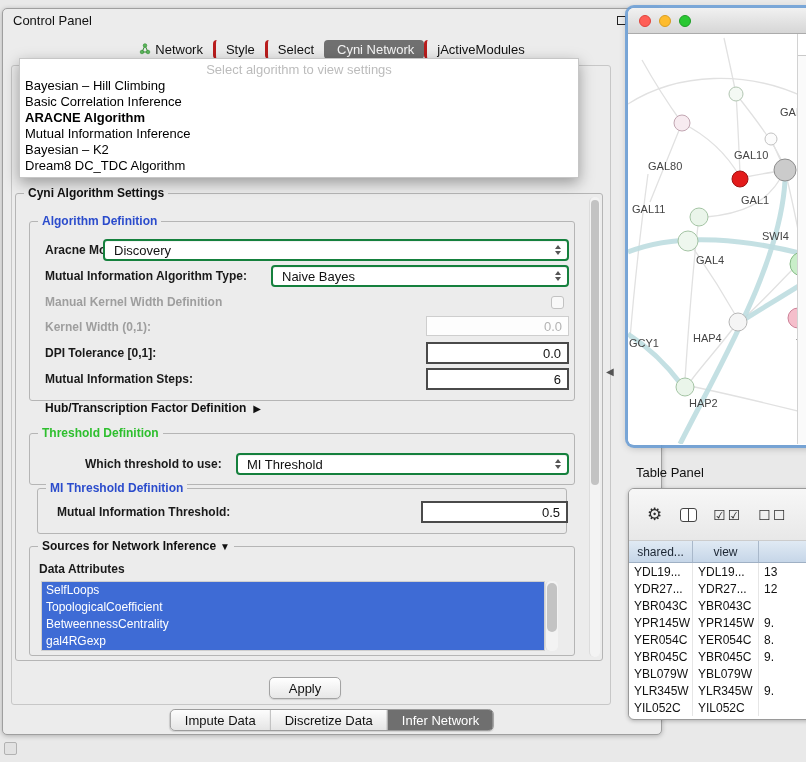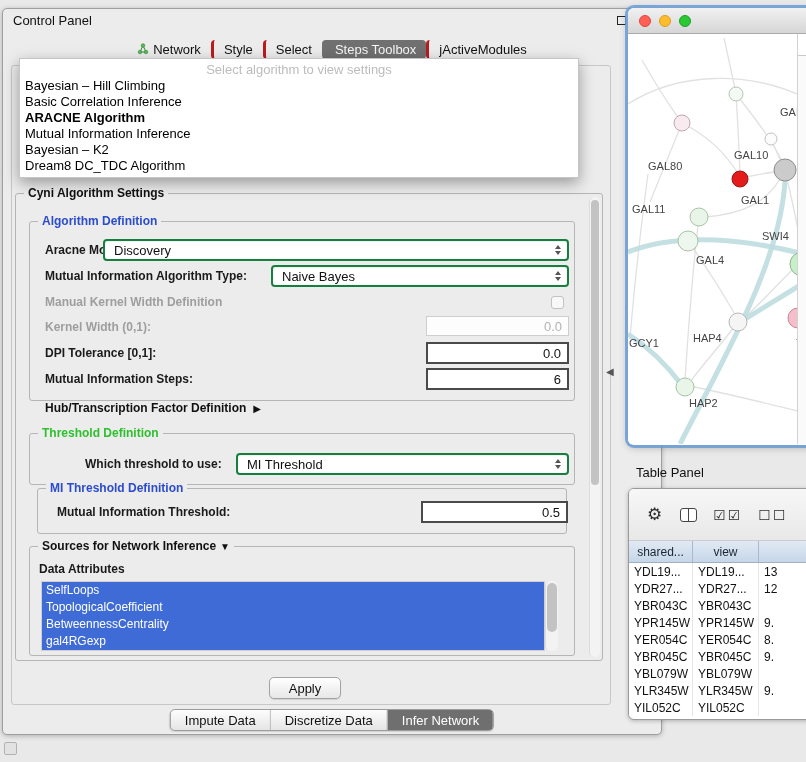--- a/index.html
+++ b/index.html
@@ -135,21 +135,21 @@
         </span>
         <span>Network</span>
       </div>
       <div class="tab">
         <span>Style</span>
       </div>
       <div class="tab">
         <span>Select</span>
       </div>
       <div class="tab selected">
-        <span>Steps Toolbox</span>
+        <span>Cyni Network</span>
       </div>
       <div class="tab">
         <span>jActiveModules</span>
       </div>
     </div>
 
   <div class="content-border"></div>
 
   <div class="group" style="left:12px; top:184px; width:588px; height:468px;">
     <span class="group-title">Cyni Algorithm Settings</span>

